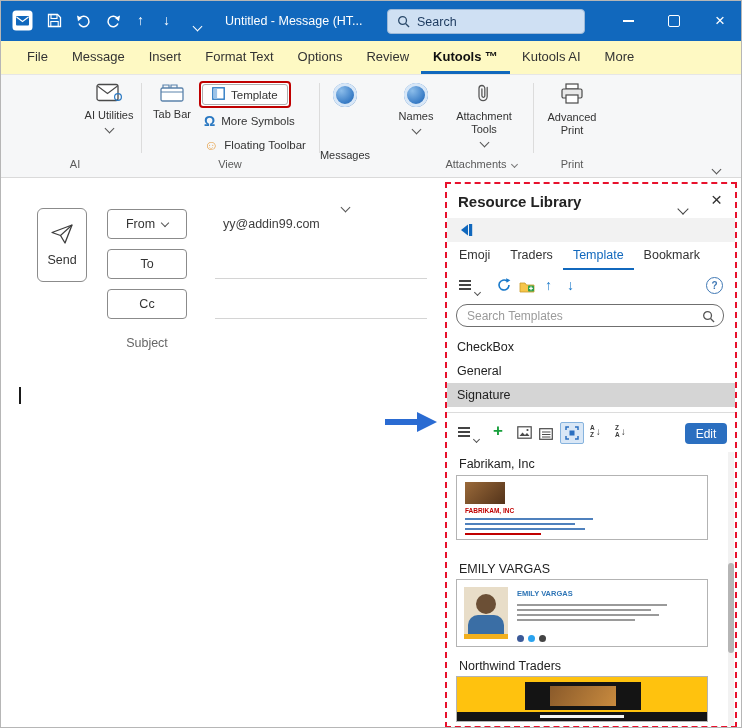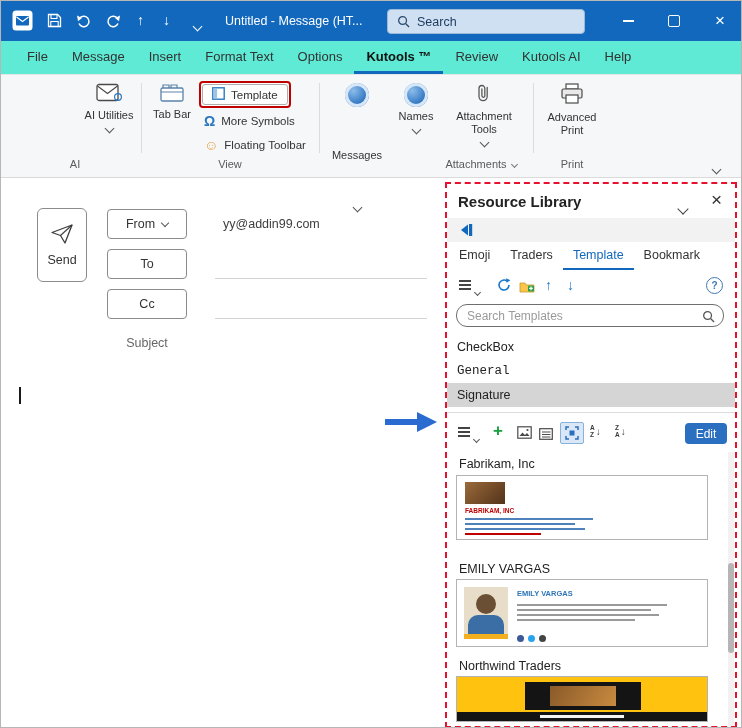--- a/index.html
+++ b/index.html
@@ -8,21 +8,21 @@
   .a{position:absolute;}
   
   .titlebar{background:#1168bd;width:100%;height:40px;}
   .tb-ic{color:#fff;display:flex;align-items:center;justify-content:center;}
   .win-ctl{width:46px;height:40px;display:flex;align-items:center;justify-content:center;color:#fff;}
   .min-glyph{display:block;width:11px;height:1.5px;background:#fff;}
   .max-glyph{display:block;width:10px;height:10px;border:1.2px solid #fff;border-radius:2px;}
   .searchpill{background:#cfe0f3;border:1px solid #9db9d8;border-radius:4px;display:flex;align-items:center;gap:7px;padding:0 9px;color:#1d3a5f;font-size:12.5px;box-sizing:border-box;}
   .chev{display:inline-block;width:6px;height:6px;border-right:1.6px solid currentColor;border-bottom:1.6px solid currentColor;transform:rotate(45deg);}
   
-  .menubar{top:40px;left:0;width:100%;height:34px;background:#5eead4;border-bottom:1px solid #e6e6e6;display:flex;align-items:stretch;padding-left:14px;box-sizing:border-box;}
+  .menubar{top:40px;left:0;width:100%;height:34px;background:#fef9c3;border-bottom:1px solid #e6e6e6;display:flex;align-items:stretch;padding-left:14px;box-sizing:border-box;}
   .mtab{font-size:13px;color:#333;display:flex;align-items:center;padding:0 12px;box-sizing:border-box;border-bottom:3px solid transparent;}
   .mtab.active{font-weight:bold;color:#111;border-bottom:3px solid #1168bd;}
   
   .ribbon{top:74px;left:0;width:100%;height:102px;background:#f6f7f8;border-bottom:1px solid #dadada;}
   .rbtn{display:flex;flex-direction:column;align-items:center;gap:3px;font-size:11px;line-height:13px;color:#333;text-align:center;}
   .smallbtn{display:flex;align-items:center;gap:6px;font-size:11.5px;color:#333;white-space:nowrap;}
   .group-label{font-size:11px;color:#5a5a5a;text-align:center;display:flex;align-items:center;justify-content:center;gap:5px;}
   .vsep{width:1px;background:#dcdcdc;}
   .redbox{border:2px solid #c00000;border-radius:4px;padding:1px;background:#fff;}
   .tplinner{display:flex;align-items:center;gap:6px;border:1px solid #aeaeae;background:#fdfdfd;border-radius:3px;padding:2px 9px;font-size:11.5px;color:#333;}
@@ -124,24 +124,24 @@
         <span>×</span>
       </div>
   </div>
 
   <div class="menubar a">
     <span class="mtab">File</span>
     <span class="mtab">Message</span>
     <span class="mtab">Insert</span>
     <span class="mtab">Format Text</span>
     <span class="mtab">Options</span>
+    <span class="mtab">Review</span>
     <span class="mtab active">Kutools ™</span>
-    <span class="mtab">Review</span>
     <span class="mtab">Kutools AI</span>
-    <span class="mtab">Help</span>
+    <span class="mtab">More</span>
   </div>
 
   <div class="ribbon a">
 
     <div class="a rbtn" style="left:80px;top:8px;width:56px;">
       <span><svg width="26" height="20" viewBox="0 0 26 20">
             <rect x="1" y="1.5" width="21" height="16" rx="2" fill="#fff" stroke="#4a4a4a" stroke-width="1.3"></rect>
             <path d="M1.5 3 L11.5 10.5 L21.5 3" fill="none" stroke="#4a4a4a" stroke-width="1.1"></path>
             <circle cx="22" cy="14" r="3.4" fill="none" stroke="#2b79c2" stroke-width="1.2"></circle>
           </svg></span>
@@ -172,21 +172,21 @@
       <span class="omega">Ω</span>
       <span>More Symbols</span>
     </div>
     <div class="a smallbtn" style="left:203px;top:63px;">
       <span class="smiley">☺</span>
       <span>Floating Toolbar</span>
     </div>
     <div class="a group-label" style="left:146px;top:83px;width:166px;">View</div>
     <div class="a vsep" style="left:318px;top:8px;height:70px;"></div>
 
-    <div class="a rbtn" style="left:328px;top:8px;width:56px;gap:42px;">
+    <div class="a rbtn" style="left:316px;top:8px;width:56px;gap:42px;">
       <span class="orb"></span>
       <span>Messages</span>
       <i class="chev" style="color:#555;"></i>
     </div>
     <div class="a rbtn" style="left:392px;top:8px;width:46px;">
       <span class="orb"></span>
       <span>Names</span>
       <i class="chev" style="color:#555;"></i>
     </div>
     <div class="a rbtn" style="left:446px;top:6px;width:74px;">
@@ -296,21 +296,21 @@
         <input class="psearch" placeholder="Search Templates" style="">
         <span class="a" style="right:9px;top:5px;">
           <svg width="13" height="13" viewBox="0 0 14 14">
               <circle cx="6" cy="6" r="4.2" fill="none" stroke="#555" stroke-width="1.4"></circle>
               <line x1="9.2" y1="9.2" x2="13" y2="13" stroke="#555" stroke-width="1.4"></line>
             </svg>
         </span>
       </div>
 
       <div class="frow a" style="left:0;top:151px;">CheckBox</div>
-      <div class="frow a" style="left:0;top:175px;font-family:Liberation Mono, monospace;">General</div>
+      <div class="frow a" style="left:0;top:175px;">General</div>
       <div class="frow selected a" style="left:0;top:199px;">Signature</div>
       <div class="hair a" style="left:0;top:228px;"></div>
 
       <span class="a burger" style="left:11px;top:243px;">
           <i></i>
           <i></i>
           <i></i>
         </span>
       <span class="a" style="left:27px;top:244px;color:#555;"><i class="chev" style="width:4px;height:4px;"></i></span>
       <span class="a plus" style="left:46px;top:238px;">+</span>

